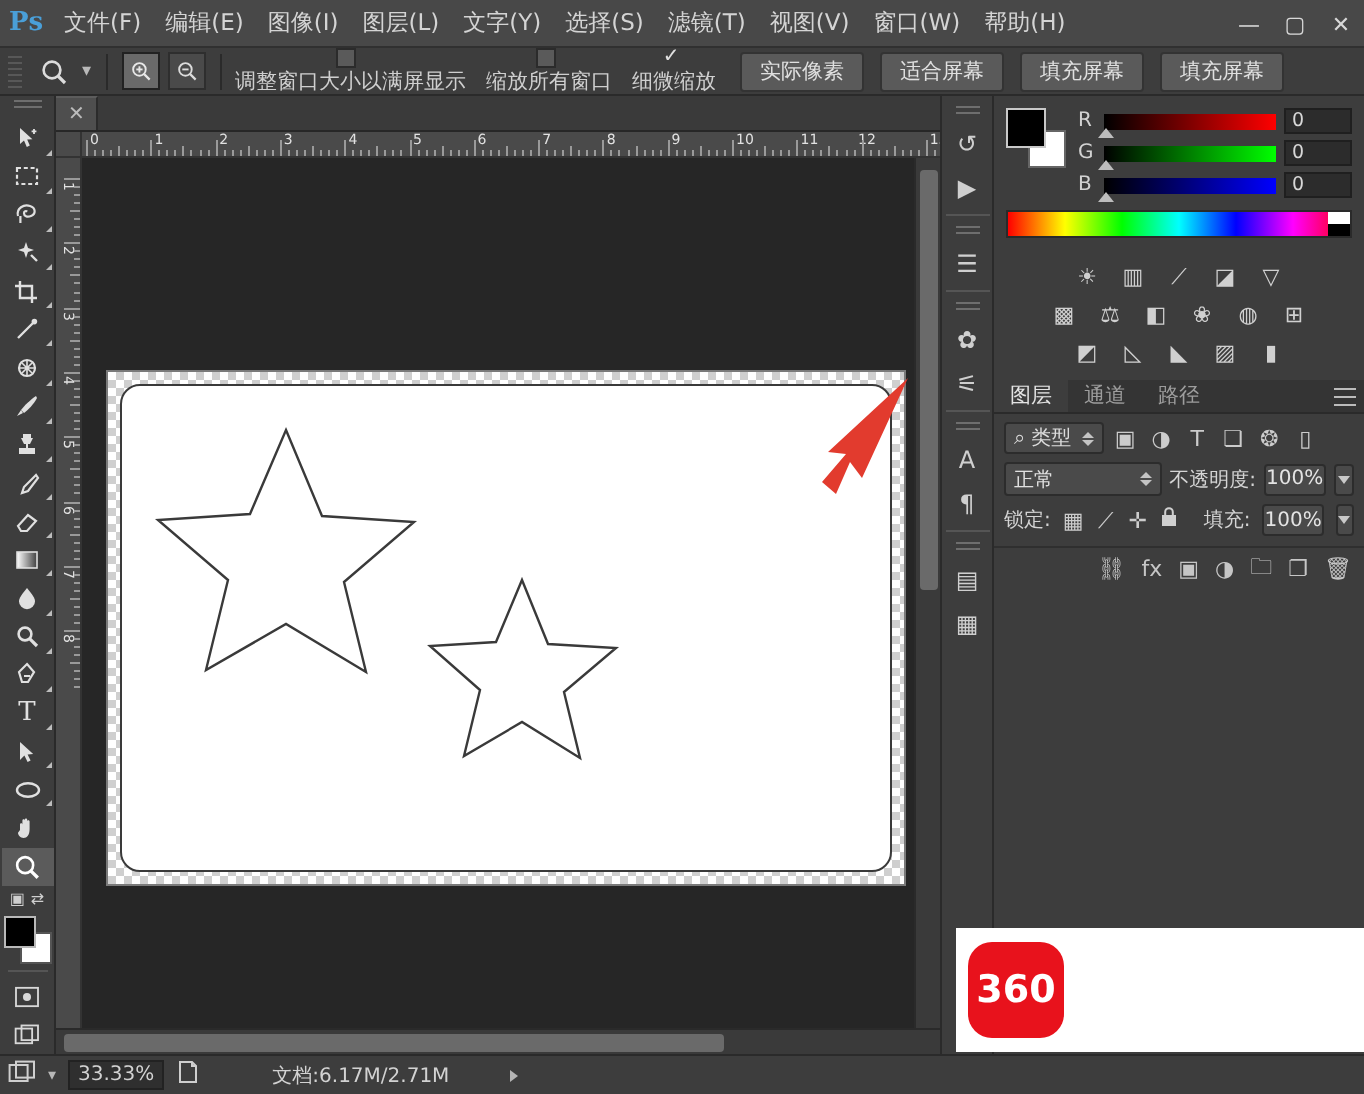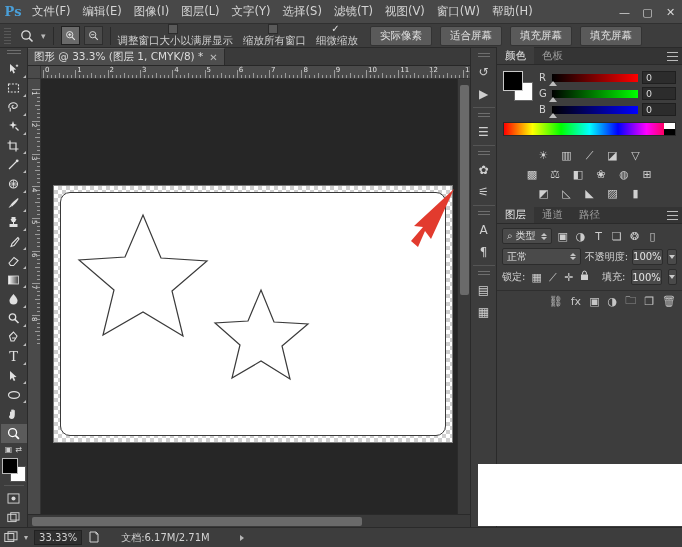--- a/index.html
+++ b/index.html
@@ -447,21 +447,20 @@
         <svg width="13" height="11" viewBox="0 0 14 12">
           <rect x="0.8" y="2.5" width="9" height="8" fill="none" stroke="#d8d8d8" stroke-width="1"></rect>
           <rect x="4" y="0.8" width="9" height="8" fill="none" stroke="#d8d8d8" stroke-width="1"></rect>
         </svg>
       </div>
   </div>
 
   <div class="docarea">
     <div class="tabstrip">
       <div class="doctab">
-        <span>图形 @ 33.3% (图层 1, CMYK/8) *</span>
         <span class="tab-x">✕</span>
       </div>
     </div>
     <div class="ruler-row">
       <div class="ruler-corner"></div>
       <div class="ruler-h" id="ruler-h">
           <span class="rtick" style="left: 4px;">0</span>
           <span class="rmark" style="left: 2px; height: 8px;"></span>
           <span class="rmark" style="left: 6.0375px; height: 3px;"></span>
           <span class="rmark" style="left: 10.075px; height: 3px;"></span>
@@ -697,29 +696,20 @@
     <div class="dk-ic">A</div>
     <div class="dk-ic">¶</div>
     <div class="dk-sep"></div>
     <div class="dk-grip"></div>
     <div class="dk-ic">▤</div>
     <div class="dk-ic">▦</div>
   </div>
 
   <div class="rightpanels">
 
-    <div class="panel-tabs">
-      <div class="ptab active">颜色</div>
-      <div class="ptab">色板</div>
-      <div class="pmenu">
-          <i></i>
-          <i></i>
-          <i></i>
-        </div>
-    </div>
     <div class="panel-body">
       <div class="color-row">
         <div class="cswatch">
           <div class="cs-bg"></div>
           <div class="cs-fg"></div>
         </div>
         <div class="sliders">
           <div class="srow">
             <span class="slab">R</span>
             <div class="strack r">
@@ -852,20 +842,21 @@
       </svg>
   </span>
   <span style="font-size:8px;color:#b8b8b8">▾</span>
   <span class="zoomfield">33.33%</span>
   <span>
     <svg width="12" height="12" viewBox="0 0 12 12">
         <path d="M2 1 H8 L10 3 V11 H2 Z" fill="none" stroke="#cfcfcf" stroke-width="1"></path>
         <path d="M8 1 V3 H10" fill="none" stroke="#cfcfcf" stroke-width="1"></path>
       </svg>
   </span>
-  <span style="margin-left:15px">文档:6.17M/2.71M</span>
+  <span style="margin-left:30px">文档:6.17M/2.71M</span>
   <span class="st-arrow" style="margin-left:24px"></span>
 </div>
 
 <div class="watermark">
+  <div class="wm-badge">360</div>
   <div class="wm-text">
   </div>
 </div>
 
 </body></html>

